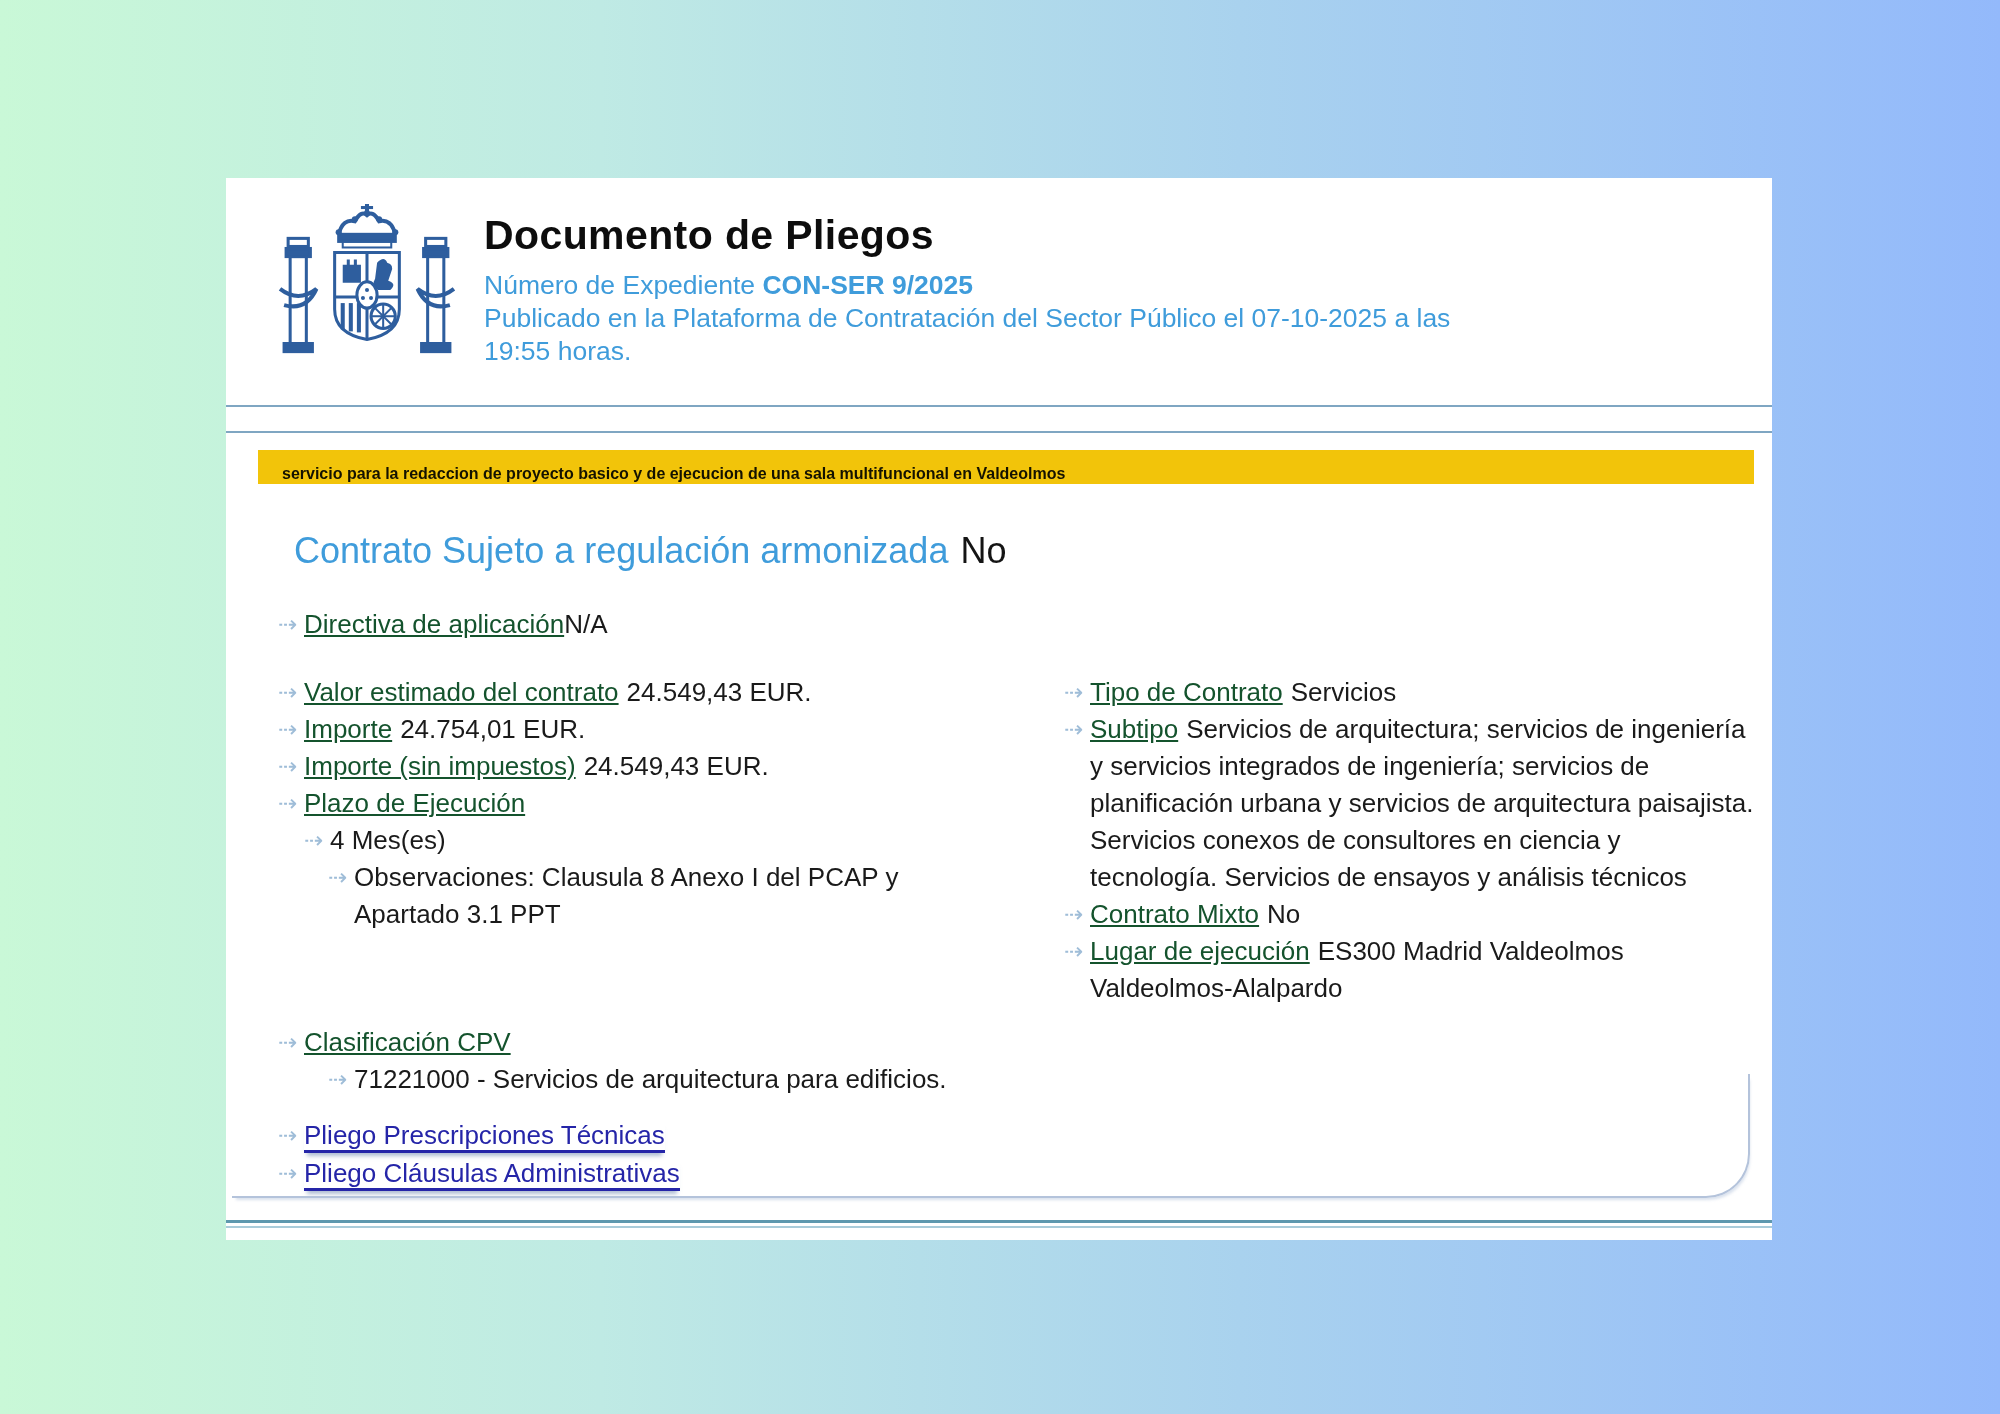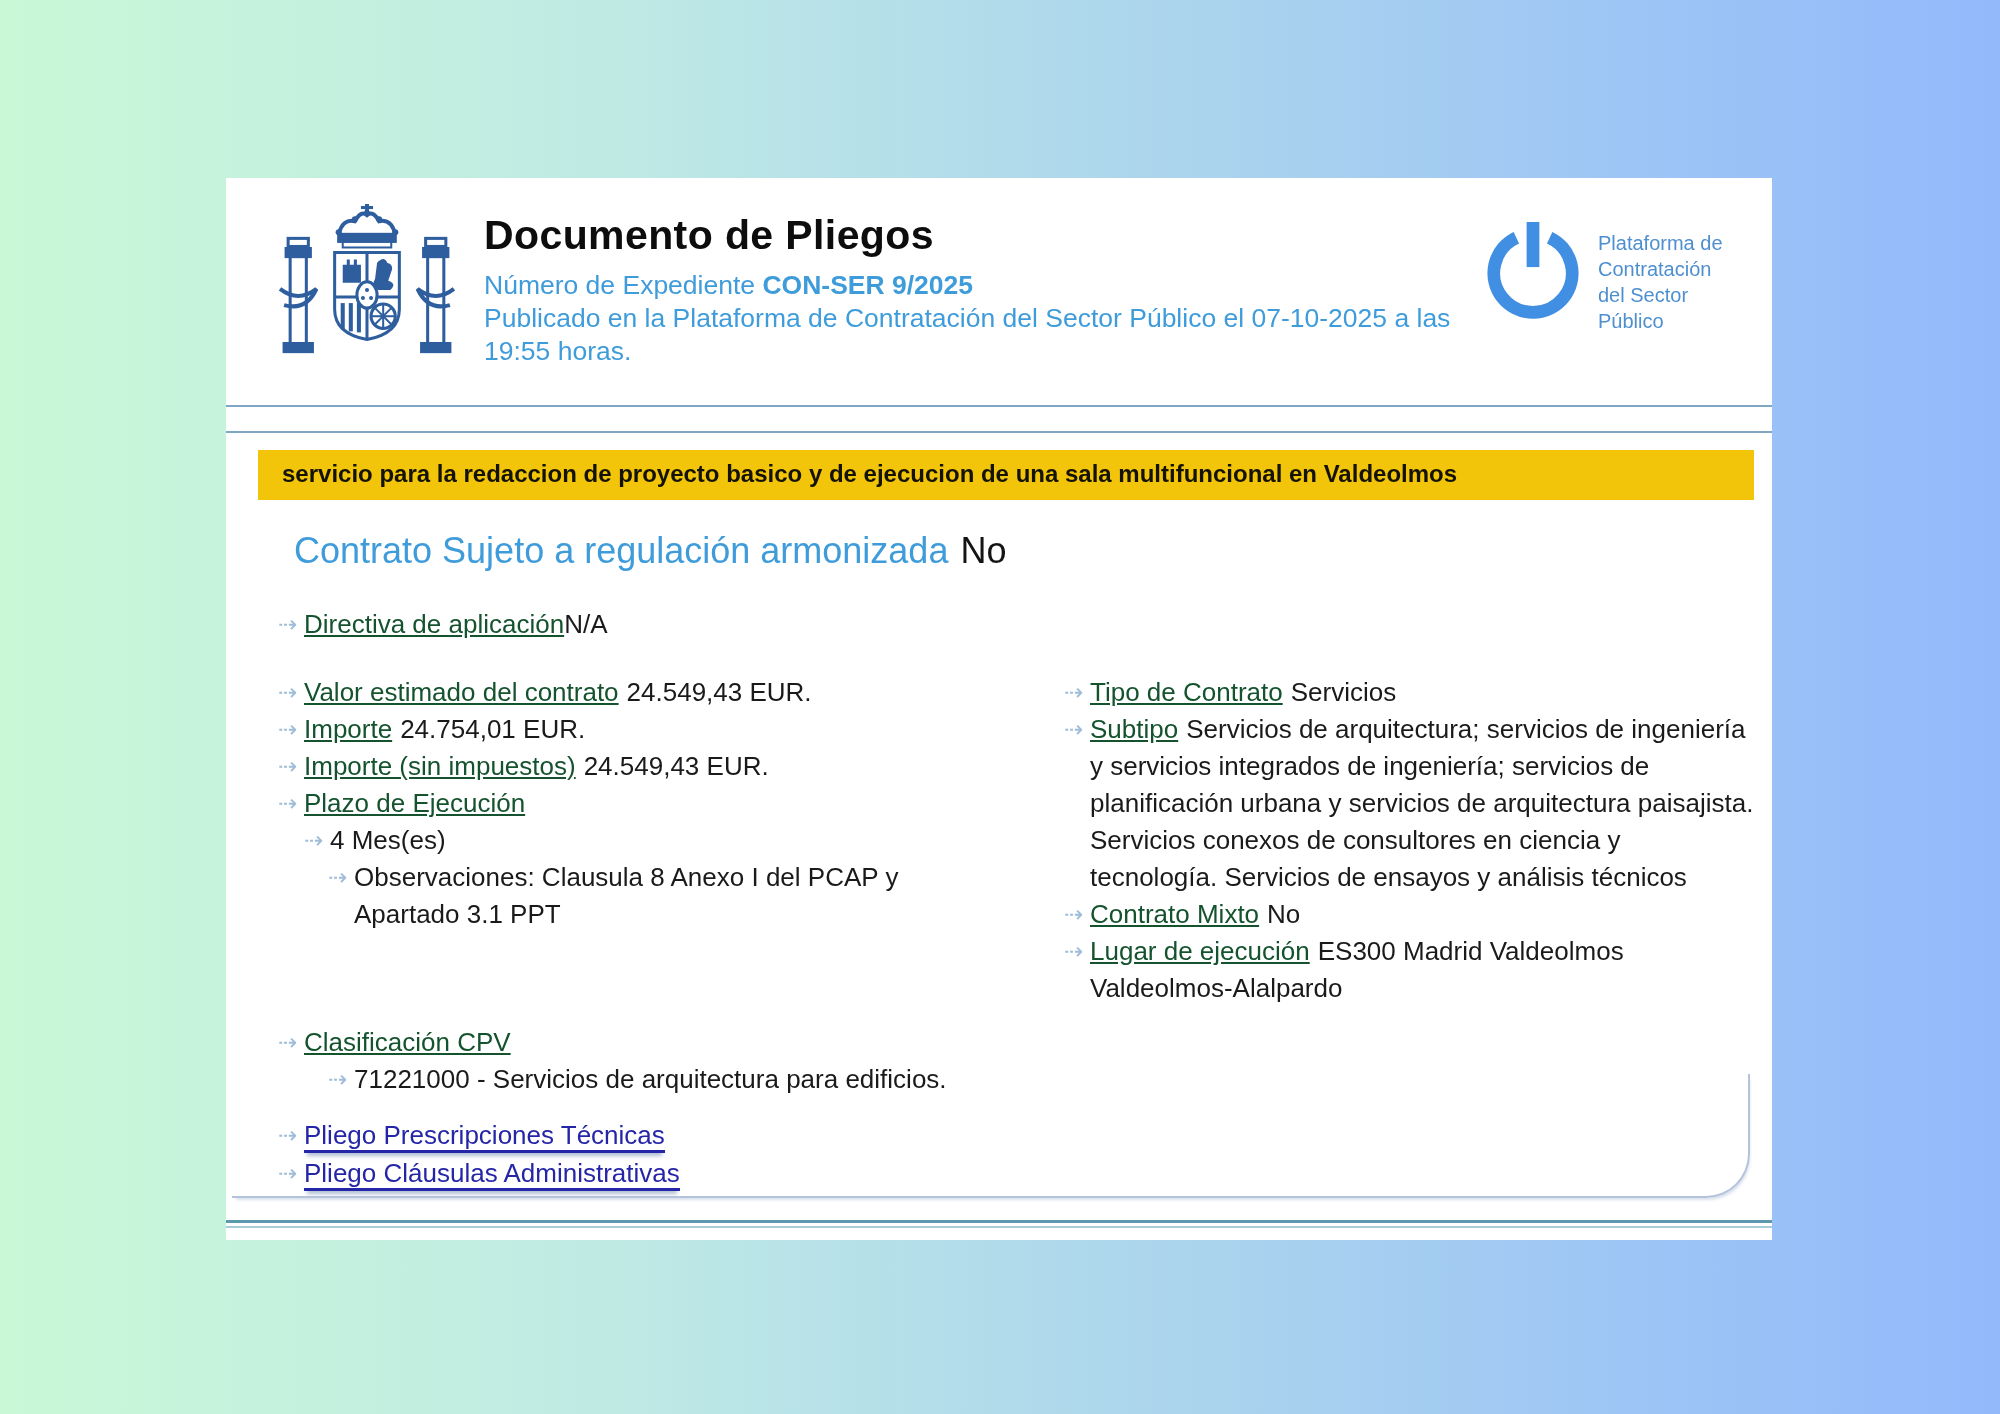--- a/index.html
+++ b/index.html
@@ -23,22 +23,22 @@
   .hdr-blue b{font-weight:bold;}
   .logo{position:absolute;left:1258px;top:40px;display:flex;gap:16px;}
   .logo svg{width:98px;height:106px;}
   .logo-text{font-size:20px;line-height:26px;color:#4e8fd0;padding-top:12px;}
   
   .hr{position:absolute;left:0;width:100%;height:2px;background:#7fa6c2;}
   .hr1{top:227px;}
   .hr2{top:253px;}
   
   .banner{
-    position:absolute;left:32px;top:272px;width:1496px;height:50px;box-sizing:border-box;
-    background:#f2c40a;color:#141200;font-size:24px;font-weight:bold;line-height:47px;
+    position:absolute;left:32px;top:272px;width:1496px;height:34px;box-sizing:border-box;
+    background:#f2c40a;color:#141200;font-size:16px;font-weight:bold;line-height:47px;
     padding-left:24px;white-space:nowrap;overflow:hidden;
   }
   
   .heading{position:absolute;left:68px;top:352px;margin:0;font-size:36px;font-weight:normal;white-space:nowrap;}
   .hblue{color:#3f9cdb;}
   .hblack{color:#141414;margin-left:12px;}
   
   .field{position:relative;padding-left:26px;font-size:26px;line-height:37px;color:#1a1a1a;}
   .arrow{position:absolute;left:0;top:0;color:#9fbdd8;font-size:23px;}
   .lbl{color:#14532d;text-decoration:underline;}
@@ -126,32 +126,20 @@
         </g>
       </svg>
     </div>
 
     <div class="titleblock">
       <h1 class="doc-title">Documento de Pliegos</h1>
       <div class="hdr-blue"><span>Número de Expediente</span> <b>CON-SER 9/2025</b></div>
       <div class="hdr-blue">Publicado en la Plataforma de Contratación del Sector Público el 07-10-2025 a las 19:55 horas.</div>
     </div>
 
-    <div class="logo">
-      <svg viewBox="0 0 100 104" xmlns="http://www.w3.org/2000/svg">
-        <path d="M33 18 A40 40 0 1 0 67 18" fill="none" stroke="#418fe2" stroke-width="13"></path>
-        <rect x="43.5" y="2" width="13" height="46" fill="#418fe2"></rect>
-      </svg>
-      <div class="logo-text">
-        <div>Plataforma de</div>
-        <div>Contratación</div>
-        <div>del Sector</div>
-        <div>Público</div>
-      </div>
-    </div>
 
     <div class="hr hr1"></div>
     <div class="hr hr2"></div>
 
     <div class="banner">
       <span>servicio para la redaccion de proyecto basico y de ejecucion de una sala multifuncional en Valdeolmos</span>
     </div>
 
     <h2 class="heading"><span class="hblue">Contrato Sujeto a regulación armonizada</span><span class="hblack">No</span></h2>
 

